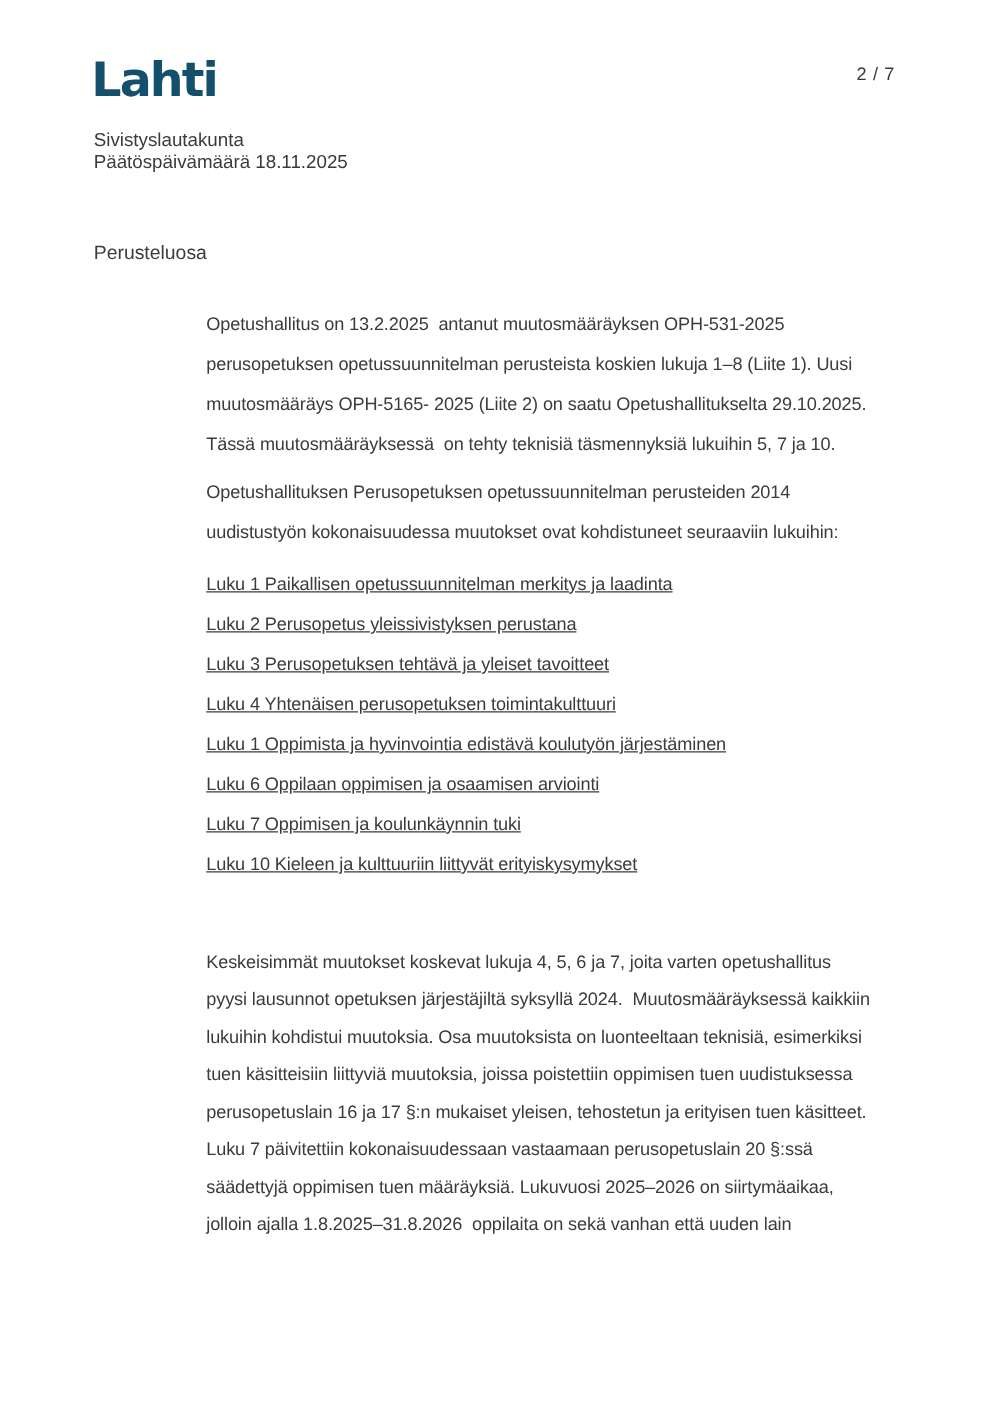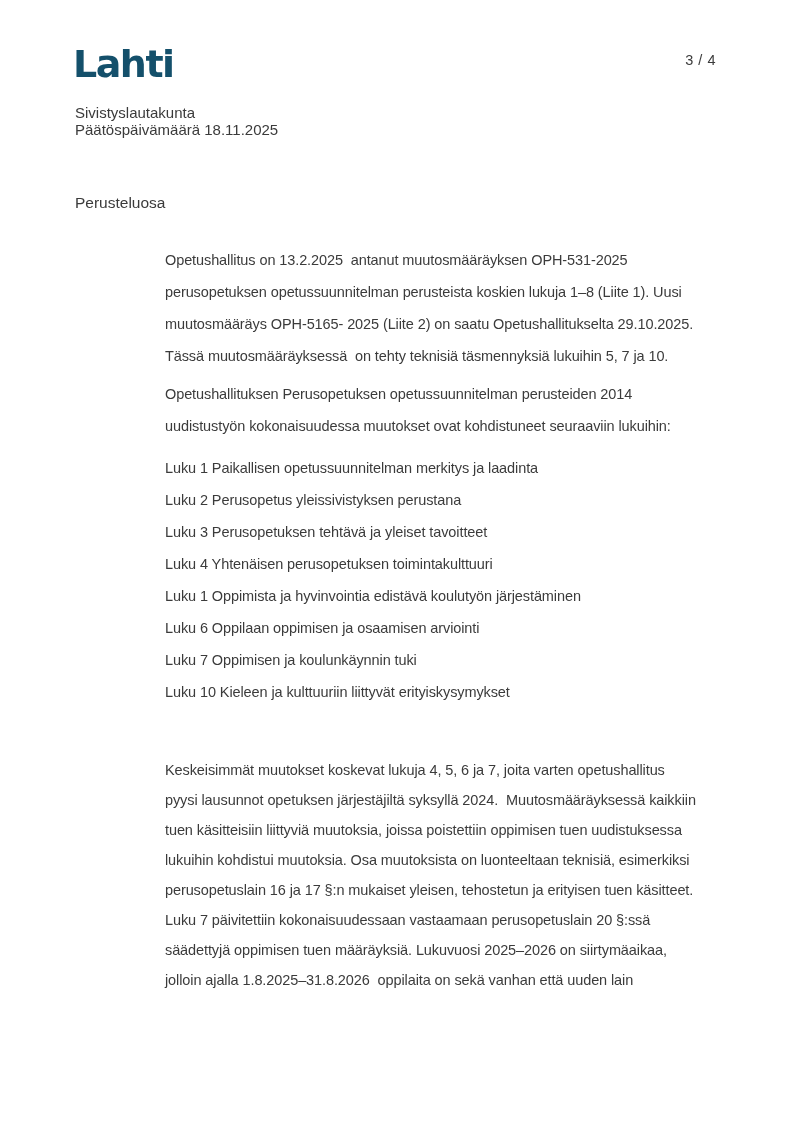--- a/index.html
+++ b/index.html
@@ -56,32 +56,32 @@
     top: 244px;
     width: 600px;
     font-size: 14.5px;
     letter-spacing: -0.1px;
   }
   .line {
     line-height: 32px;
     white-space: pre;
   }
   .para2 { margin-top: 6px; }
-  .chapter-list { margin-top: 10px; }
+  .chapter-list { margin-top: 10px; text-decoration: underline; }
   .para3 { margin-top: 47px; }
   .para3 .line { line-height: 30px; }
 </style>
 </head>
 <body>
 
 <div class="page">
 
   <div class="logo">Lahti</div>
 
-  <div class="page-num">3 / 4</div>
+  <div class="page-num">2 / 7</div>
 
   <div class="meta-row">
     <span>Sivistyslautakunta</span>
     <span>Päätöspäivämäärä 18.11.2025</span>
   </div>
 
   <div class="section-title">Perusteluosa</div>
 
   <div class="body-text">
 
@@ -104,22 +104,22 @@
       <div class="line">Luku 4 Yhtenäisen perusopetuksen toimintakulttuuri</div>
       <div class="line">Luku 1 Oppimista ja hyvinvointia edistävä koulutyön järjestäminen</div>
       <div class="line">Luku 6 Oppilaan oppimisen ja osaamisen arviointi</div>
       <div class="line">Luku 7 Oppimisen ja koulunkäynnin tuki</div>
       <div class="line">Luku 10 Kieleen ja kulttuuriin liittyvät erityiskysymykset</div>
     </div>
 
     <div class="para para3">
       <div class="line">Keskeisimmät muutokset koskevat lukuja 4, 5, 6 ja 7, joita varten opetushallitus</div>
       <div class="line">pyysi lausunnot opetuksen järjestäjiltä syksyllä 2024.  Muutosmääräyksessä kaikkiin</div>
+      <div class="line">lukuihin kohdistui muutoksia. Osa muutoksista on luonteeltaan teknisiä, esimerkiksi</div>
       <div class="line">tuen käsitteisiin liittyviä muutoksia, joissa poistettiin oppimisen tuen uudistuksessa</div>
-      <div class="line">lukuihin kohdistui muutoksia. Osa muutoksista on luonteeltaan teknisiä, esimerkiksi</div>
       <div class="line">perusopetuslain 16 ja 17 §:n mukaiset yleisen, tehostetun ja erityisen tuen käsitteet.</div>
       <div class="line">Luku 7 päivitettiin kokonaisuudessaan vastaamaan perusopetuslain 20 §:ssä</div>
       <div class="line">säädettyjä oppimisen tuen määräyksiä. Lukuvuosi 2025–2026 on siirtymäaikaa,</div>
       <div class="line">jolloin ajalla 1.8.2025–31.8.2026  oppilaita on sekä vanhan että uuden lain</div>
     </div>
 
   </div>
 
 </div>
 

